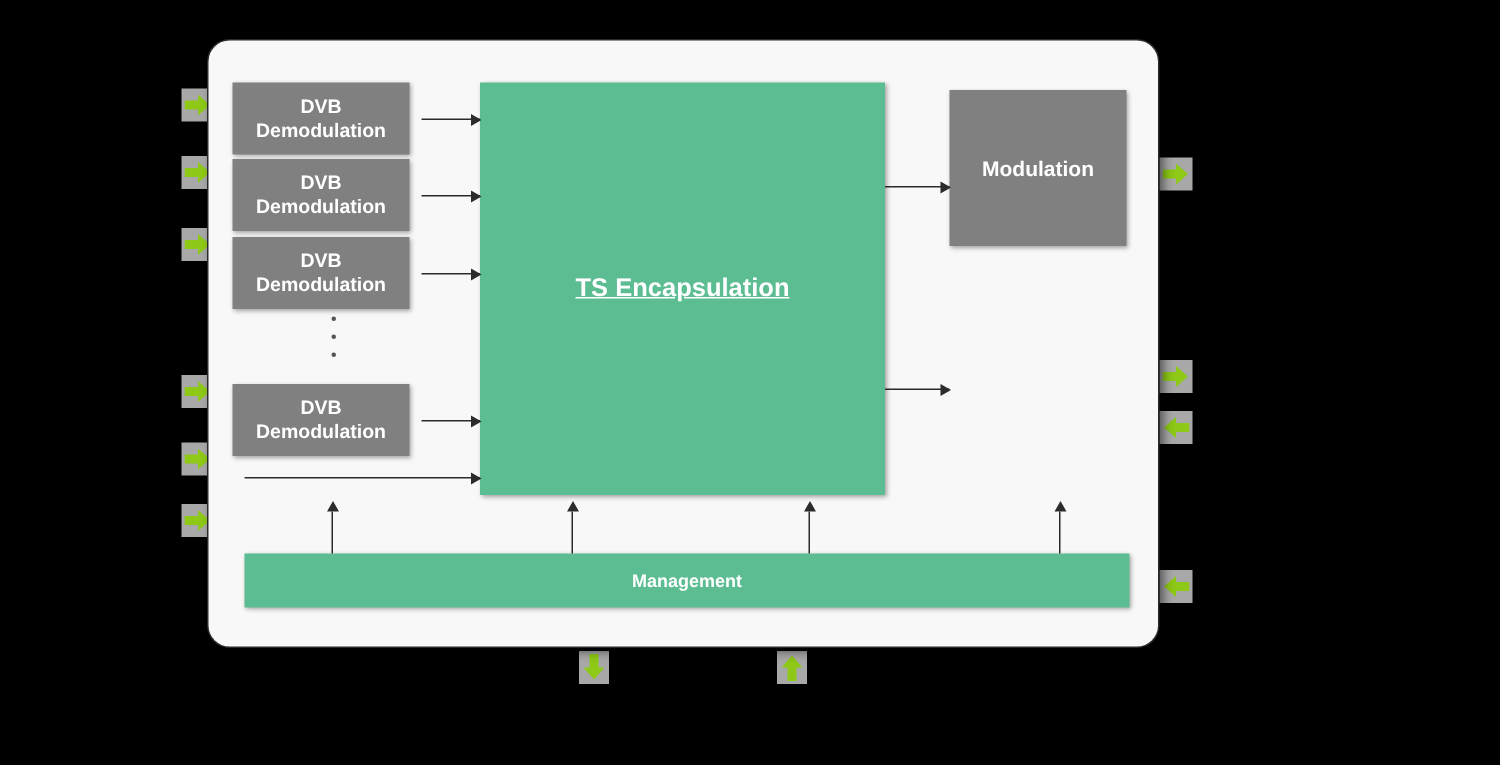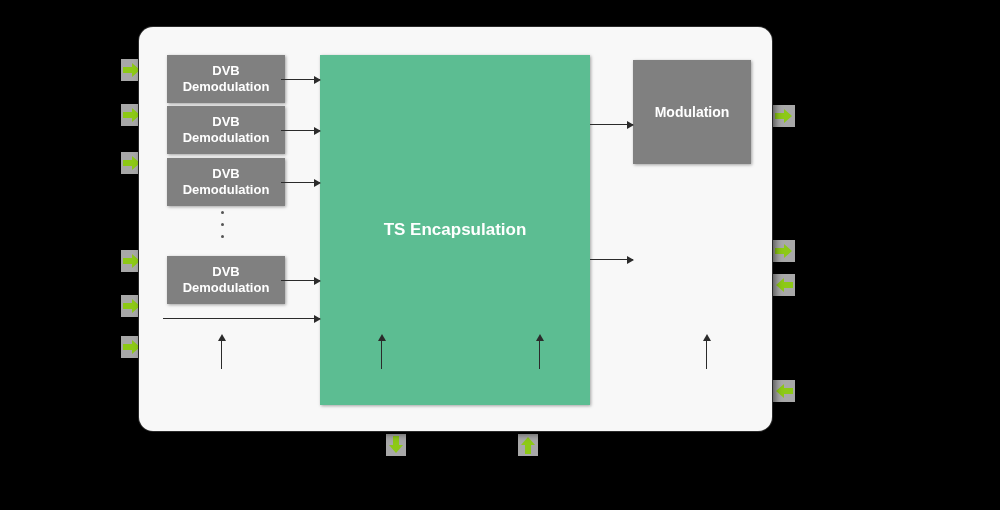--- a/index.html
+++ b/index.html
@@ -13,24 +13,24 @@
     box-shadow:0 0 0 1px #2a2a2a, 3px 3px 7px rgba(0,0,0,.55);
   }
 
   
   .blk{position:absolute;display:flex;align-items:center;justify-content:center;
        text-align:center;color:#fff;font-weight:bold;line-height:1.2;
        box-shadow:1px 1px 3px rgba(0,0,0,.35);}
   .gray{background:#808080;}
   .green{background:#5cbd92;}
 
-  .dvb{width:118px;height:48px;left:28px;font-size:13px;}
+  .dvb{width:118px;height:48px;left:16px;font-size:13px;}
   #dvb-0{top:28px;} #dvb-1{top:79px;} #dvb-2{top:131px;} #dvb-3{top:229px;}
 
-  #ts-encapsulation{left:181px;top:28px;width:270px;height:350px;font-size:17px;}
+  #ts-encapsulation{left:181px;top:28px;width:270px;height:275px;font-size:17px;text-decoration:underline;}
   #modulation{left:494px;top:33px;width:118px;height:104px;font-size:14px;}
   #gige{left:494px;top:209px;width:120px;height:47px;font-size:14px;}
   #management{left:24px;top:342px;width:590px;height:36px;font-size:12px;}
 
   
   #dvb-ellipsis{position:absolute;left:76px;top:184px;width:14px;
     display:flex;flex-direction:column;align-items:center;gap:9px;}
   #dvb-ellipsis i{display:block;width:3px;height:3px;background:#555;border-radius:50%;}
 
   
@@ -169,20 +169,23 @@
     </div>
 
     <div class="blk green" id="ts-encapsulation">
       <span>TS Encapsulation</span>
     </div>
 
     <div class="blk gray" id="modulation">
       <span>Modulation</span>
     </div>
 
+    <div class="blk green" id="management">
+      <span>Management</span>
+    </div>
 
     <div class="hline" id="link-dvb0"></div>
     <div class="hline" id="link-dvb1"></div>
     <div class="hline" id="link-dvb2"></div>
     <div class="hline" id="link-dvb3"></div>
     <div class="hline" id="link-bypass"></div>
     <div class="hline" id="link-modulation"></div>
     <div class="hline" id="link-gige"></div>
 
     <div class="vline" id="mgmt-arrow-0"></div>

